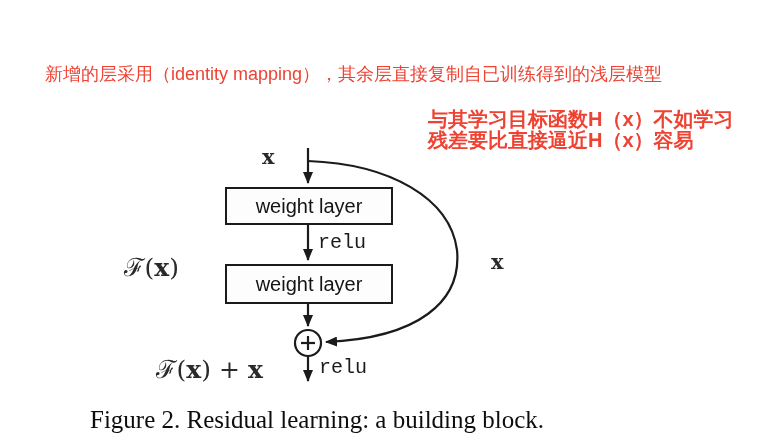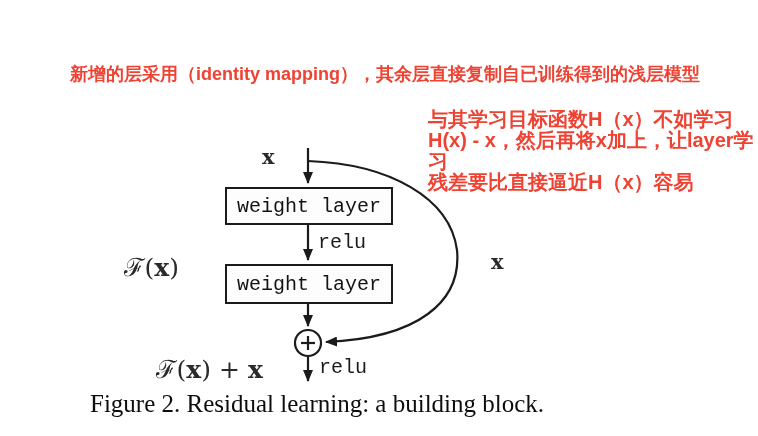--- a/index.html
+++ b/index.html
@@ -3,35 +3,34 @@
 <meta charset="utf-8">
 <style>
   :root { --red:#ee4233; --ink:#1b1b1b; }
   html,body { margin:0; padding:0; background:#ffffff; }
   .stage {
     position:relative; width:758px; height:436px; background:#ffffff;
     overflow:hidden; font-family:"Liberation Sans", sans-serif; color:var(--ink);
   }
   .note-top {
     position:absolute; left:45px; top:62px; width:680px;
-    font-size:18px; font-weight:bold; color:var(--red); letter-spacing:0;
+    font-size:18px; font-weight:normal; color:var(--red); letter-spacing:0;
     font-family:"Liberation Sans","DejaVu Sans",sans-serif;
-    text-align:center;
   }
   .note-side {
     position:absolute; left:428px; top:109px; width:330px;
     font-size:20px; line-height:21px; font-weight:bold; color:var(--red);
     font-family:"Liberation Sans","DejaVu Sans",sans-serif;
   }
   svg.connectors { position:absolute; left:0; top:0; color:var(--ink); }
   .wl-box {
     position:absolute; left:225px; width:168px; box-sizing:border-box;
     border:2px solid var(--ink); background:#fdfdfd;
     display:flex; align-items:center; justify-content:center;
-    font-size:20px; color:#141414;font-family:Liberation Mono, monospace;
+    font-size:20px; color:#141414;
   }
   .wl-box.b1 { top:187px; height:38px; }
   .wl-box.b2 { top:264px; height:40px; }
   .lbl { position:absolute; white-space:nowrap; }
   .sans20 { font-size:20px; font-family:Liberation Mono, monospace; }
   .math {
     font-family:"DejaVu Serif","Liberation Serif",serif; font-size:25px; color:#2a2a2a;
   }
   .bx { font-weight:bold; font-family:"DejaVu Serif","Liberation Serif",serif; }
   .x-label {
@@ -39,35 +38,34 @@
     font-size:21px; color:#2a2a2a;
   }
   .relu-mid { left:318px; top:231px; }
   .relu-out { left:319px; top:356px; }
   .fx-label { left:124px; top:227px;margin-top:22px; }
   .fxpx-label { left:156px; top:331px;margin-top:20px; }
   .x-top { left:262px; top:144px; }
   .x-right { left:491px; top:249px; }
   .identity-label { left:465px; top:286px; }
   .caption {
-    position:absolute; left:90px; top:390px; width:560px;
+    position:absolute; left:90px; top:406px; width:560px;
     font-family:"Liberation Serif","DejaVu Serif",serif; font-size:25px; color:#0d0d0d;
     white-space:nowrap;
   }
 </style>
 </head>
 <body>
 
 <div class="stage">
 
   <div class="note-top">新增的层采用（identity mapping），其余层直接复制自已训练得到的浅层模型</div>
 
   <div class="note-side">
     <div>与其学习目标函数H（x）不如学习</div>
-    <div>H(x) - x，然后再将x加上，让layer学习</div>
     <div>残差要比直接逼近H（x）容易</div>
   </div>
 
   <svg class="connectors" width="758" height="436" viewBox="0 0 758 436" aria-hidden="true">
     <defs>
       <marker id="ah" viewBox="0 0 12 10" refX="11" refY="5" markerWidth="12" markerHeight="10" markerUnits="userSpaceOnUse" orient="auto">
         <path d="M0,0 L12,5 L0,10 Z" fill="currentColor"></path>
       </marker>
     </defs>
     <g stroke="currentColor" stroke-width="2.2" fill="none">

